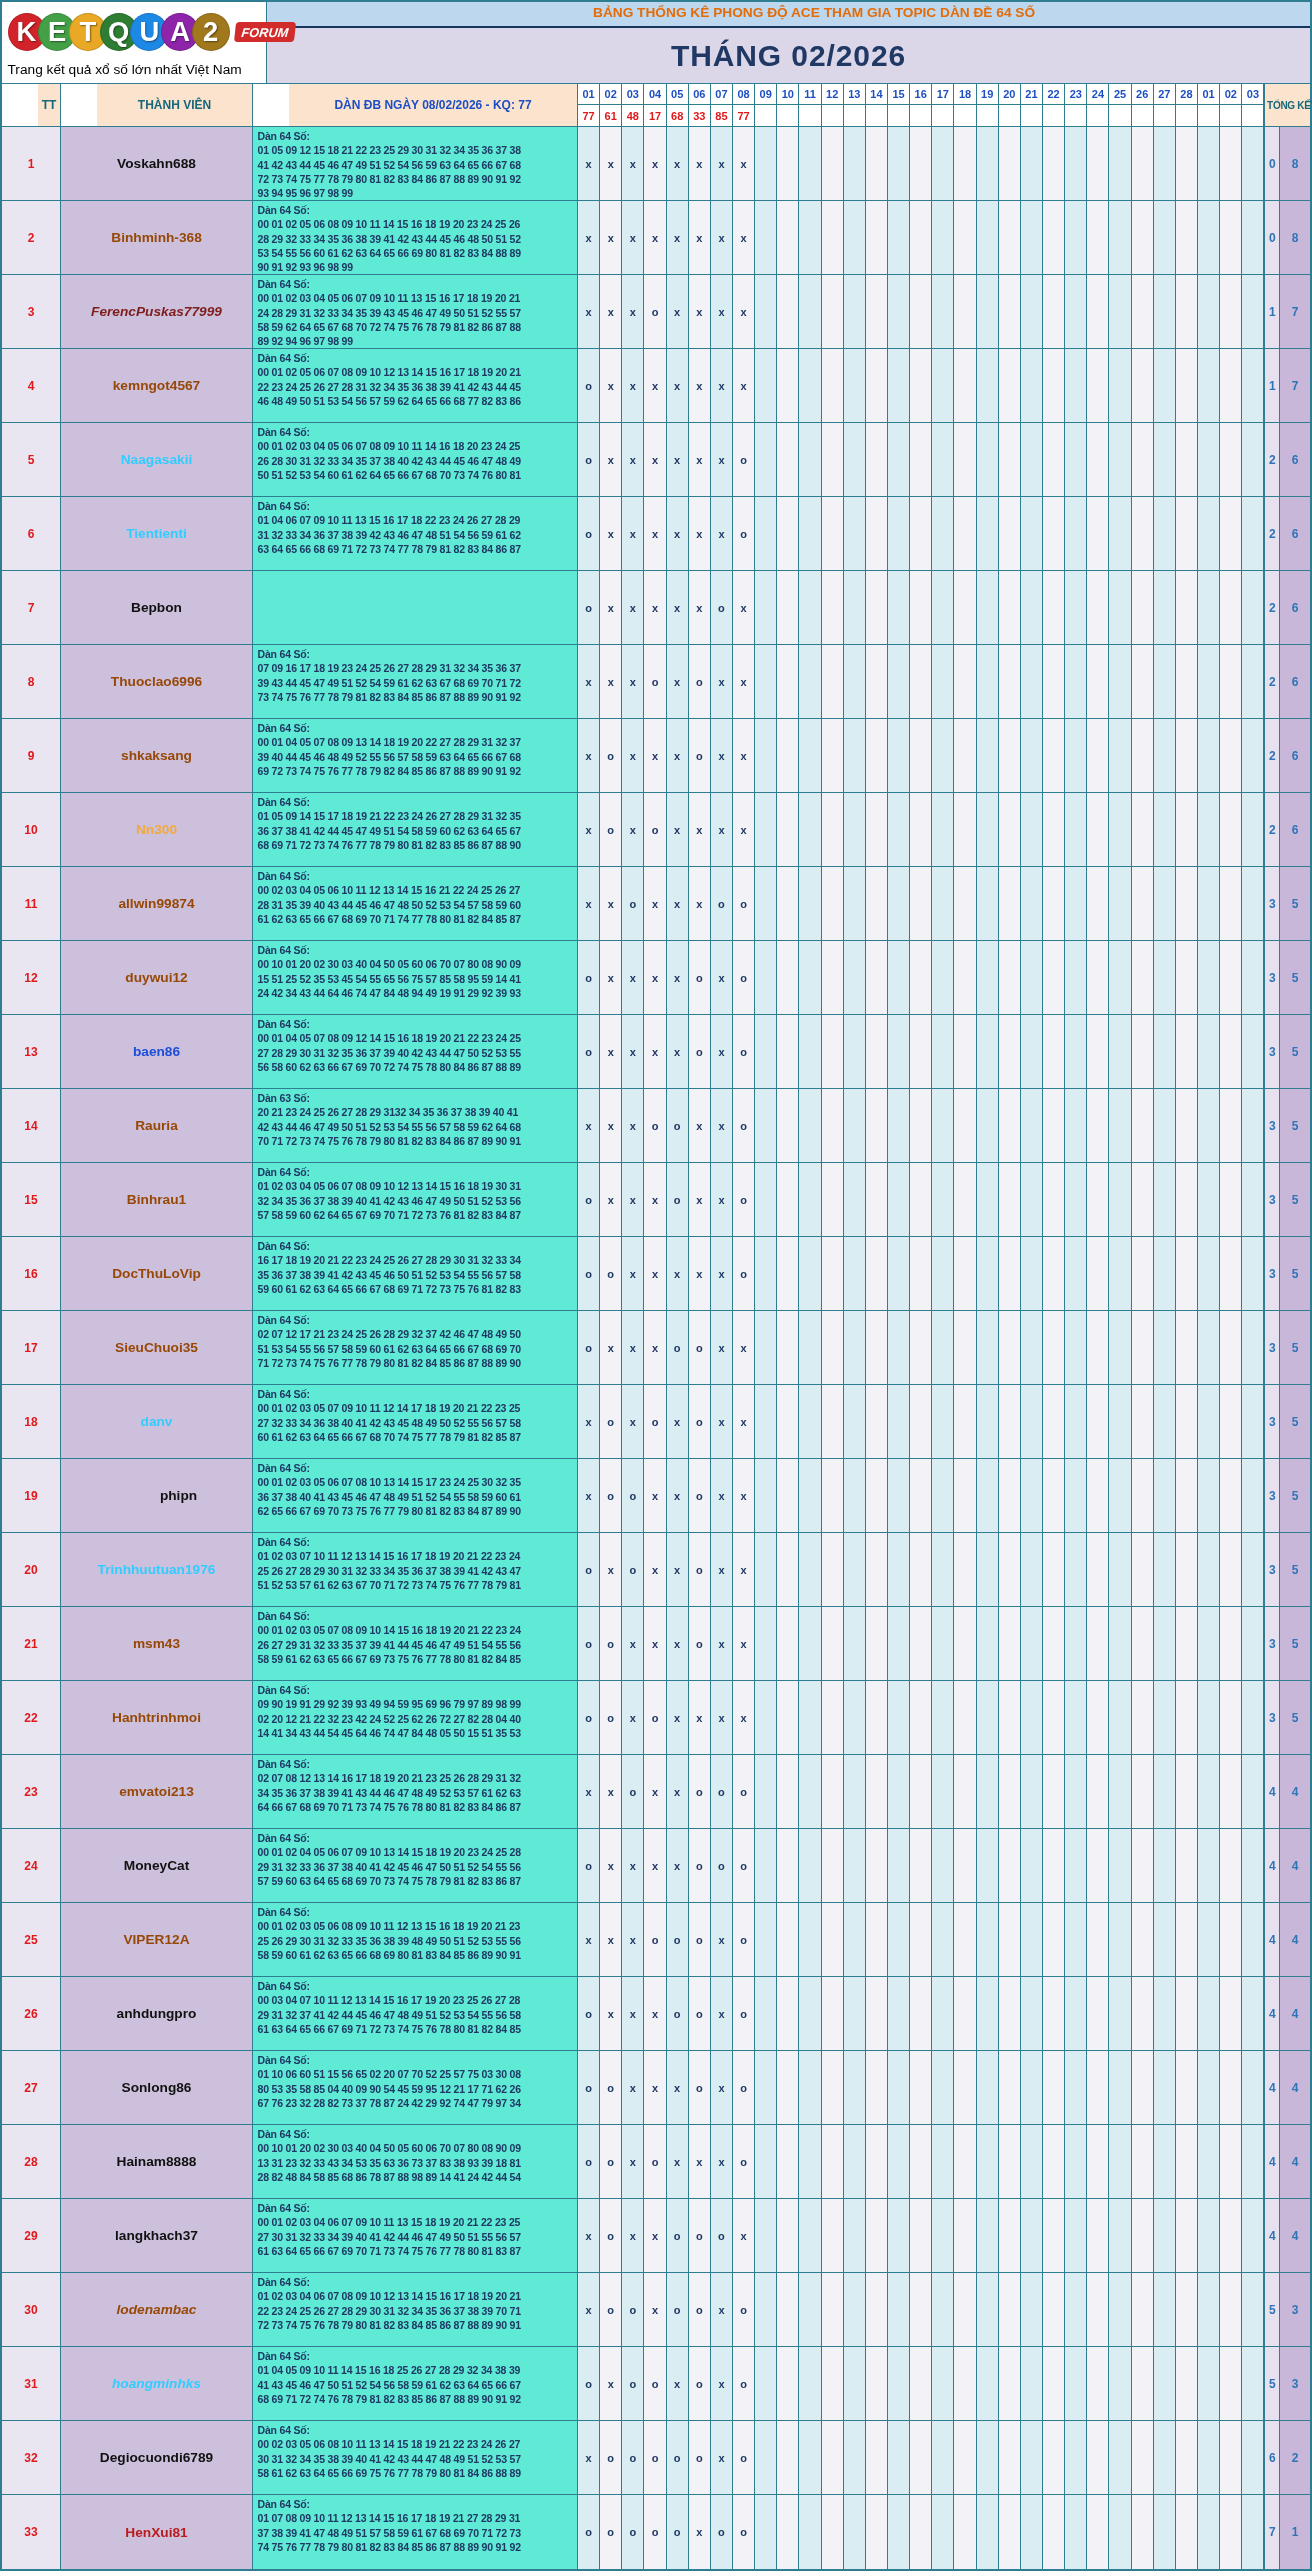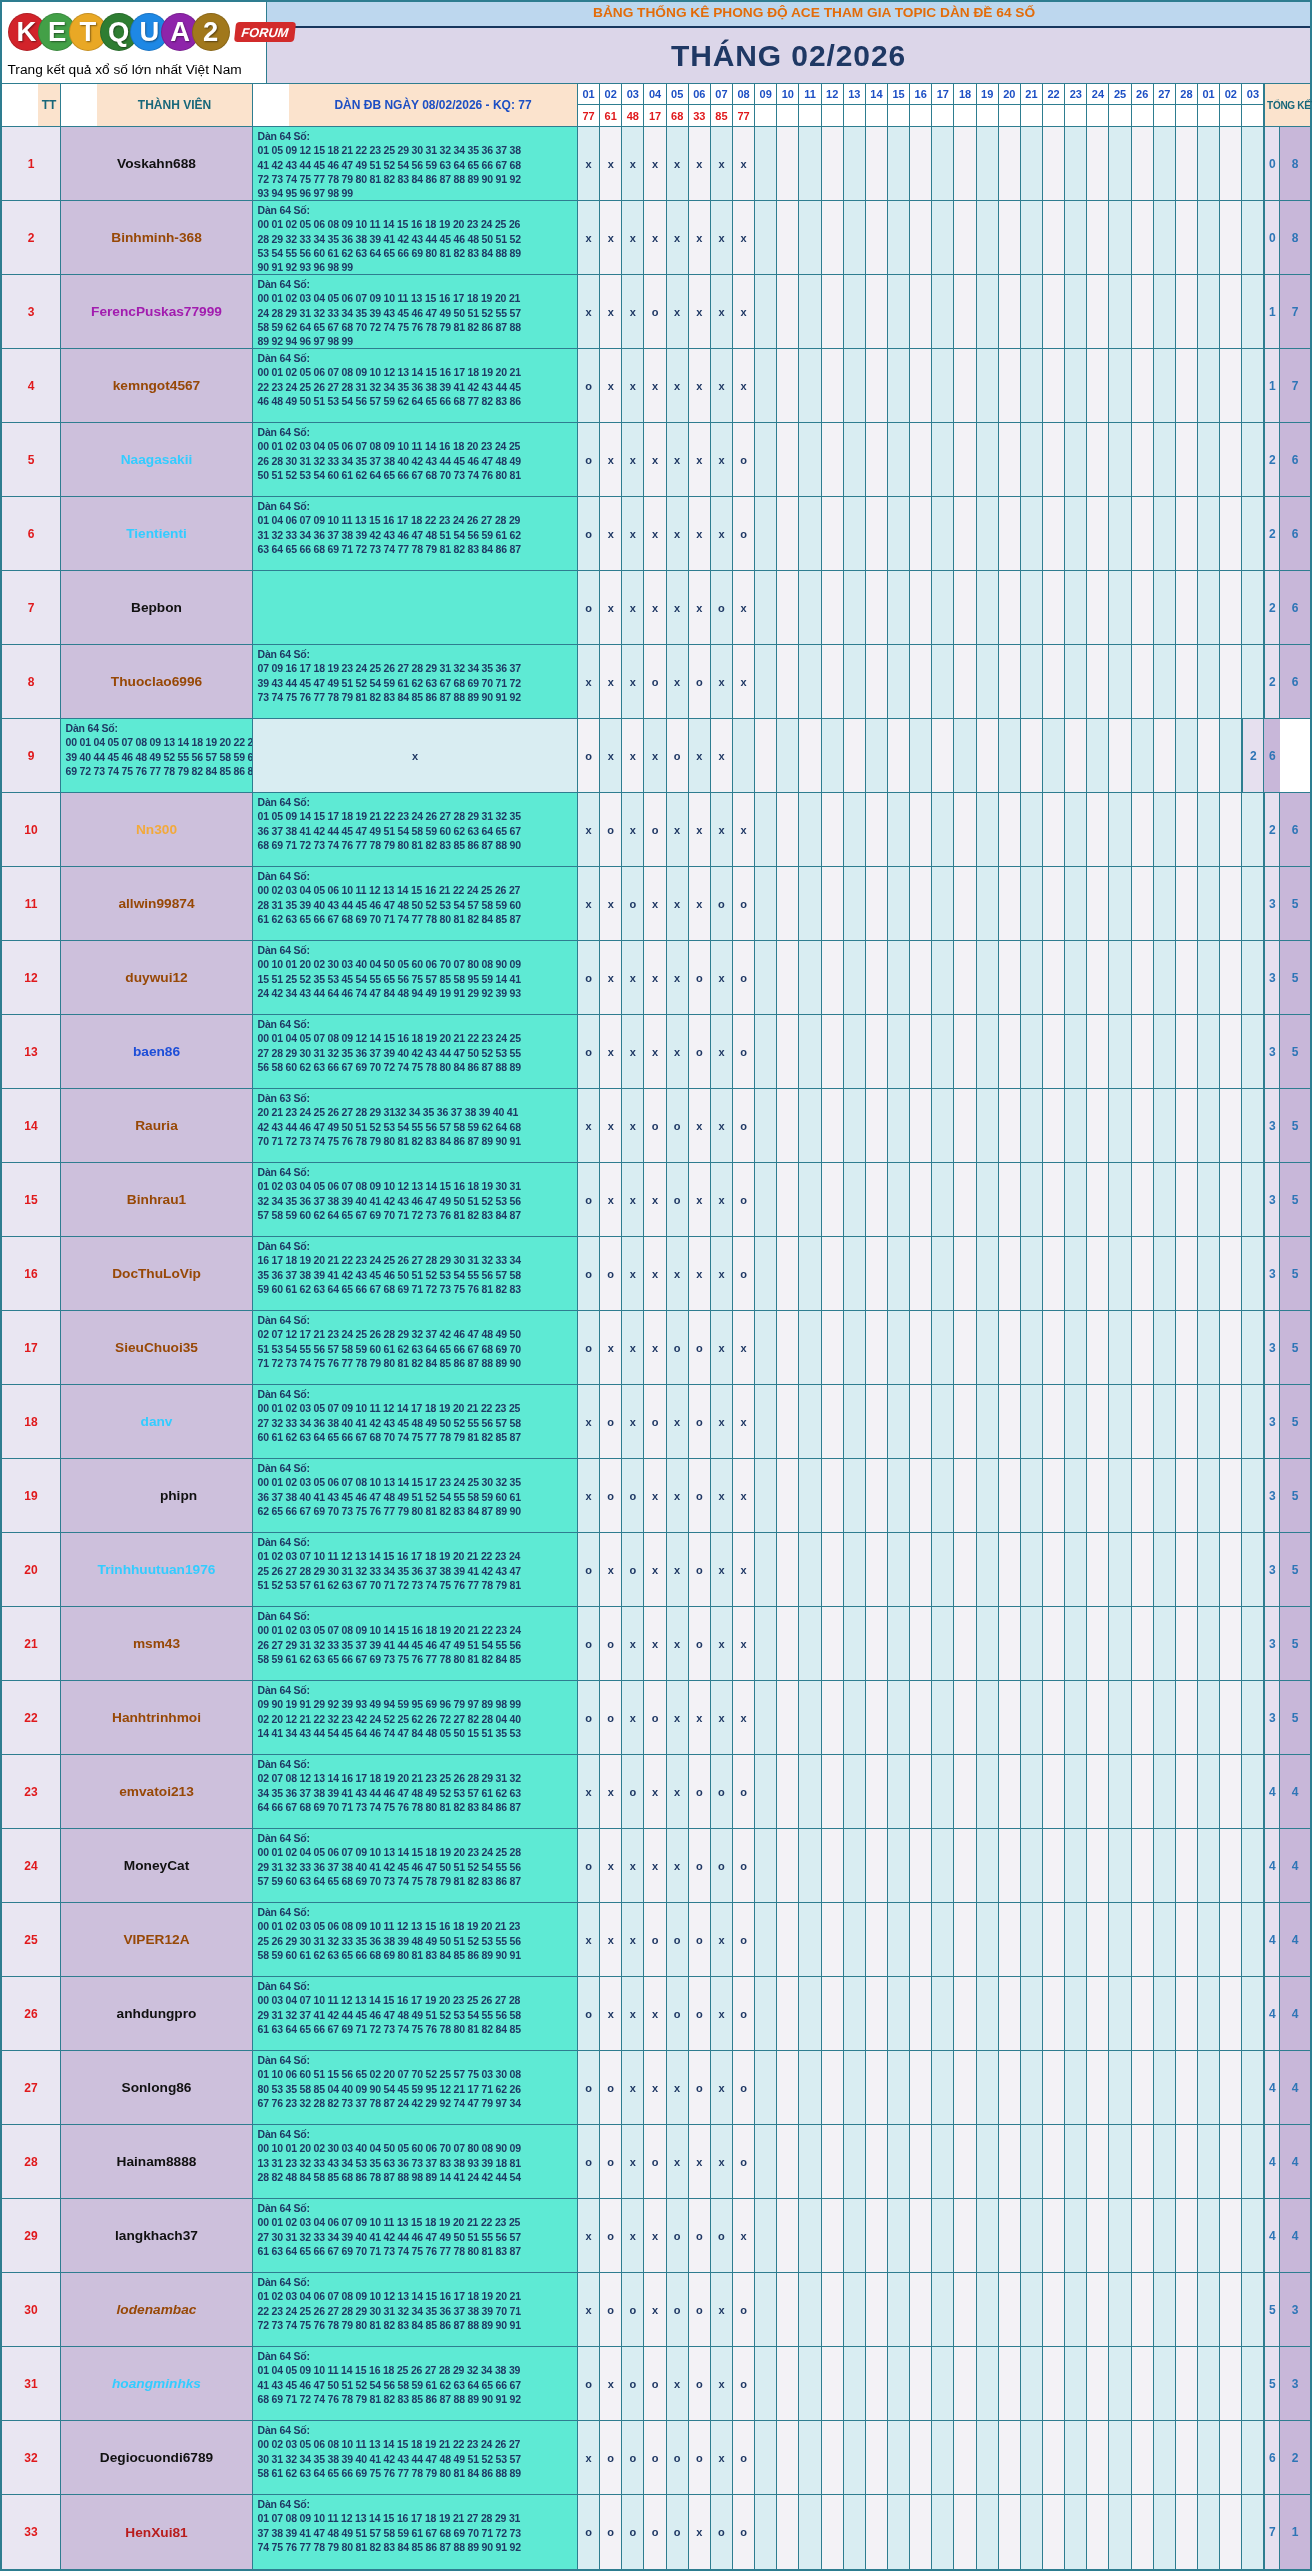--- a/index.html
+++ b/index.html
@@ -304,21 +304,21 @@
         <div class="c-day alt0"></div>
         <div class="c-day alt1"></div>
         <div class="c-day alt0"></div>
         <div class="c-day alt1"></div>
         <div class="c-day alt0"></div>
         <div class="c-sumo">0</div>
         <div class="c-sumx">8</div>
       </div>
       <div class="grid-row row">
         <div class="c-tt">3</div>
-        <div class="c-name" style="color: #a21caf;">FerencPuskas77999</div>
+        <div class="c-name" style="color: #7f1d1d; font-style: italic;">FerencPuskas77999</div>
         <div class="c-nums">
           <div class="dan-label">Dàn 64 Số:</div>
           <div class="dan-line">00 01 02 03 04 05 06 07 09 10 11 13 15 16 17 18 19 20 21</div>
           <div class="dan-line">24 28 29 31 32 33 34 35 39 43 45 46 47 49 50 51 52 55 57</div>
           <div class="dan-line">58 59 62 64 65 67 68 70 72 74 75 76 78 79 81 82 86 87 88</div>
           <div class="dan-line">89 92 94 96 97 98 99</div>
         </div>
         <div class="c-day alt0">x</div>
         <div class="c-day alt1">x</div>
         <div class="c-day alt0">x</div>
@@ -558,20 +558,21 @@
         <div class="c-day alt0"></div>
         <div class="c-day alt1"></div>
         <div class="c-day alt0"></div>
         <div class="c-day alt1"></div>
         <div class="c-day alt0"></div>
         <div class="c-sumo">2</div>
         <div class="c-sumx">6</div>
       </div>
       <div class="grid-row row">
         <div class="c-tt">9</div>
+        <div class="c-name" style="color: rgb(151, 72, 6);">shkaksang</div>
         <div class="c-nums">
           <div class="dan-label">Dàn 64 Số:</div>
           <div class="dan-line">00 01 04 05 07 08 09 13 14 18 19 20 22 27 28 29 31 32 37</div>
           <div class="dan-line">39 40 44 45 46 48 49 52 55 56 57 58 59 63 64 65 66 67 68</div>
           <div class="dan-line">69 72 73 74 75 76 77 78 79 82 84 85 86 87 88 89 90 91 92</div>
         </div>
         <div class="c-day alt0">x</div>
         <div class="c-day alt1">o</div>
         <div class="c-day alt0">x</div>
         <div class="c-day alt1">x</div>

